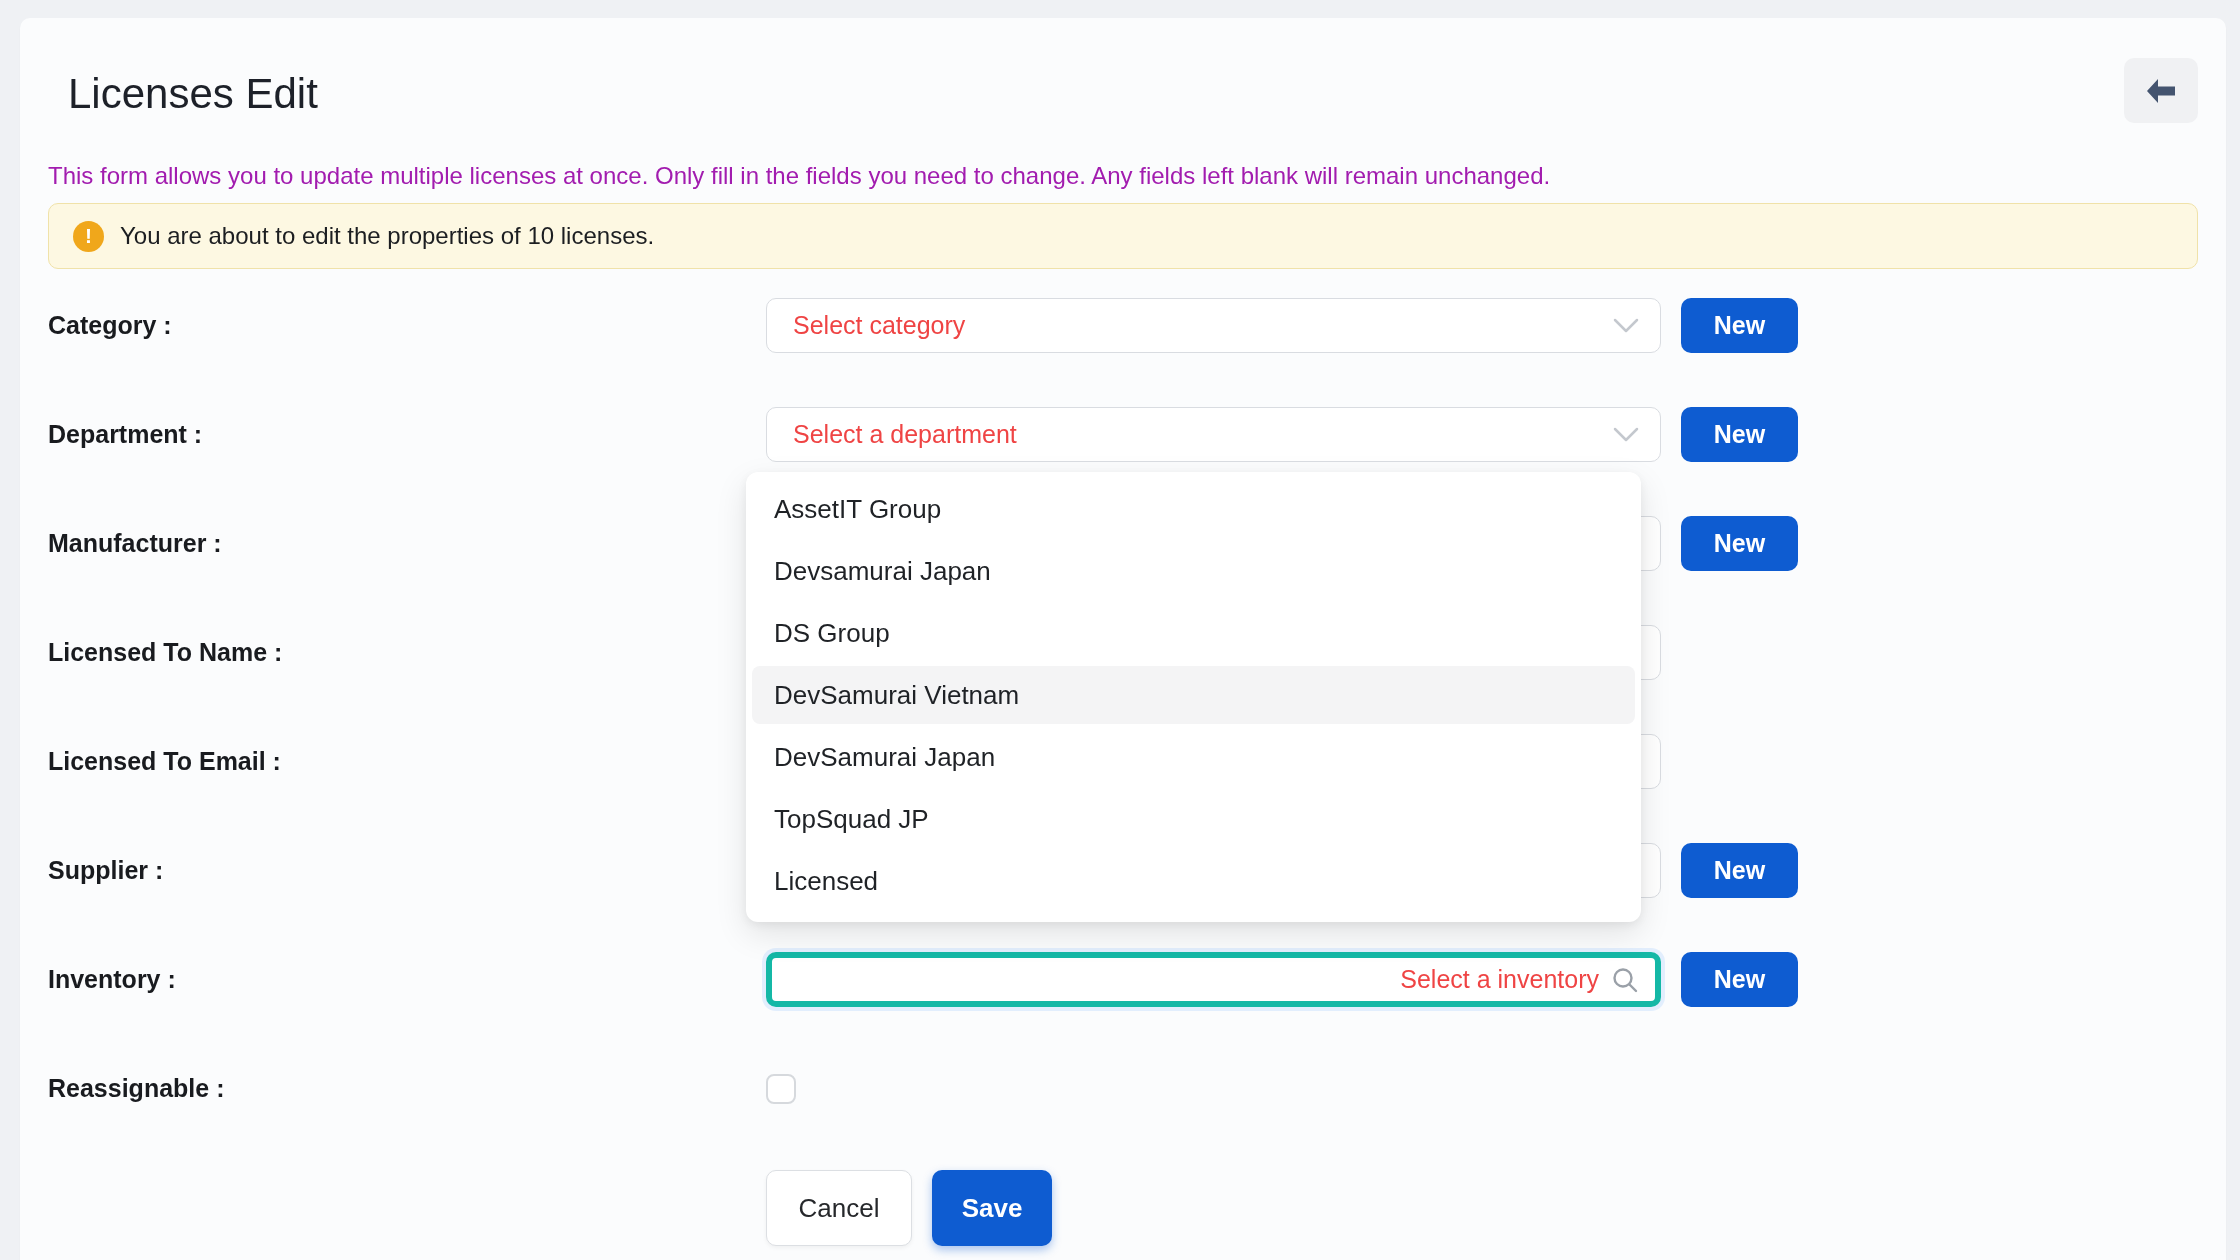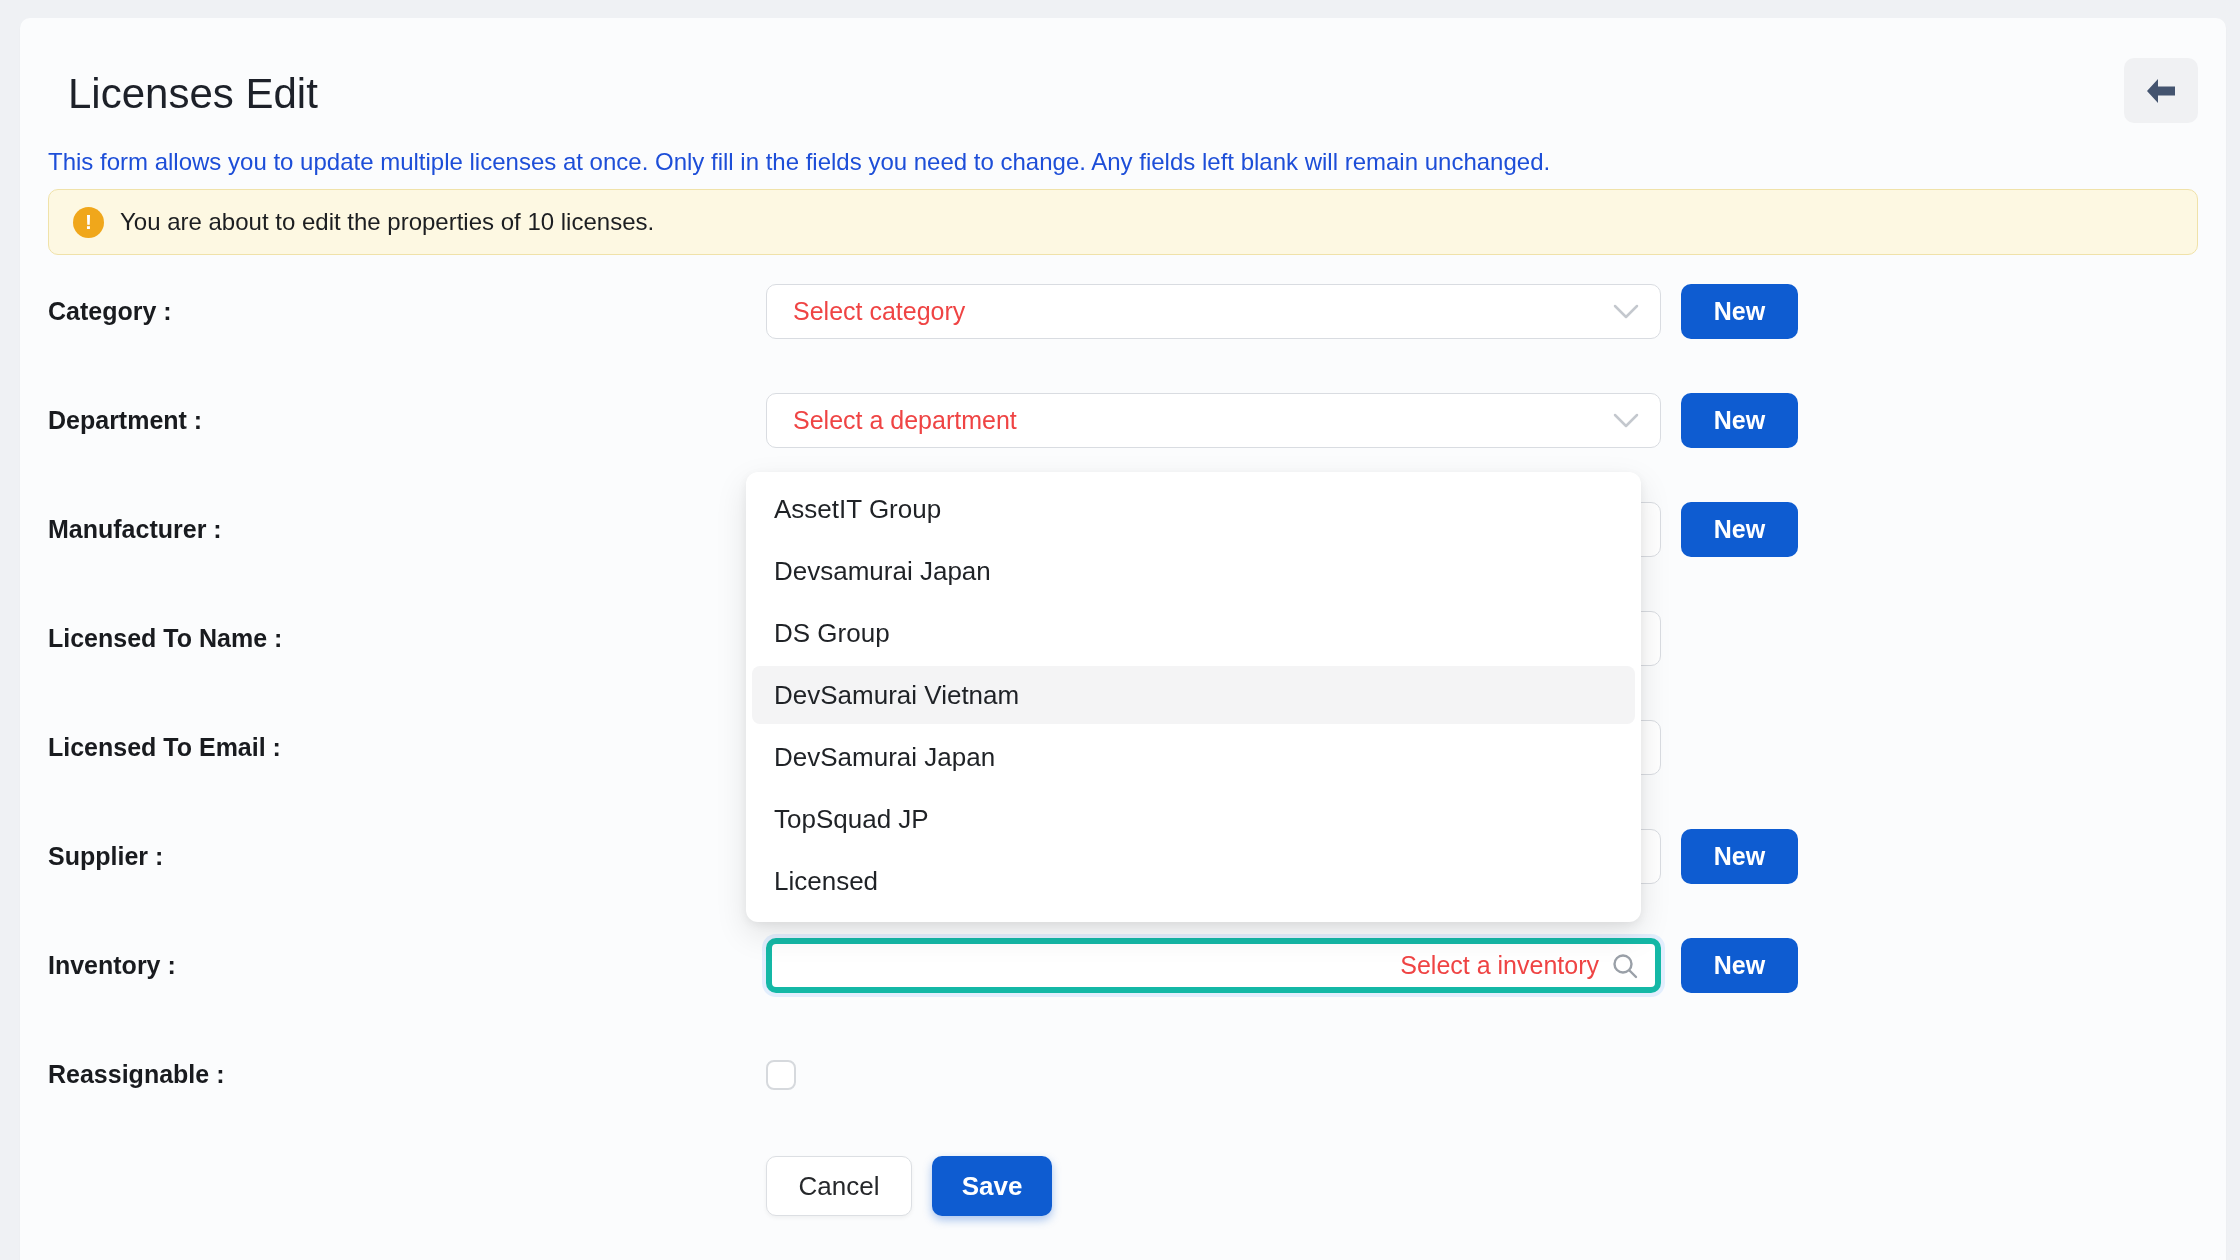--- a/index.html
+++ b/index.html
@@ -18,21 +18,21 @@
   }
   .page-title{
     margin:52px 0 0 20px;font-size:42px;font-weight:400;color:#1d2129;line-height:1.15;
   }
   .back-btn{
     position:absolute;top:40px;right:28px;width:74px;height:65px;
     background:#f0f1f3;border:none;border-radius:10px;cursor:pointer;
     display:flex;align-items:center;justify-content:center;
   }
   .description{
-    margin:28px 0 0 0;font-size:24px;color:#1d4ed8;line-height:1.3;
+    margin:42px 0 0 0;font-size:24px;color:#a21caf;line-height:1.3;
   }
   .alert{
     margin-top:12px;height:66px;border-radius:10px;
     background:#fdf8e2;border:1.5px solid #f0e2a9;
     display:flex;align-items:center;padding:0 24px;gap:16px;box-sizing:border-box;
   }
   .alert-icon{
     width:31px;height:31px;border-radius:50%;background:#f0a71b;color:#ffffff;
     font-weight:700;font-size:21px;display:flex;align-items:center;justify-content:center;
     flex:0 0 auto;
@@ -62,21 +62,21 @@
     background:#0e5cd1;color:#ffffff;border:none;border-radius:10px;
     font-family:"Liberation Sans", sans-serif;
     font-size:25px;font-weight:600;cursor:pointer;
   }
   .checkbox{
     width:30px;height:30px;box-sizing:border-box;background:#ffffff;
     border:2px solid #d6d9dd;border-radius:8px;cursor:pointer;margin-left:20px;
   }
   .actions{margin-left:718px;margin-top:53px;display:flex;gap:20px;}
   .btn{
-    height:60px;border-radius:10px;font-family:"Liberation Sans", sans-serif;
+    height:76px;border-radius:10px;font-family:"Liberation Sans", sans-serif;
     font-size:26px;cursor:pointer;display:flex;align-items:center;justify-content:center;
   }
   .btn-cancel{
     width:146px;background:#ffffff;border:1.5px solid #dcdfe3;color:#26282b;
     box-shadow:0 2px 4px rgba(0,0,0,0.05);
   }
   .btn-save{
     width:120px;background:#0e5cd1;border:none;color:#ffffff;font-weight:600;
     box-shadow:0 4px 10px rgba(14,92,209,0.35);
   }

